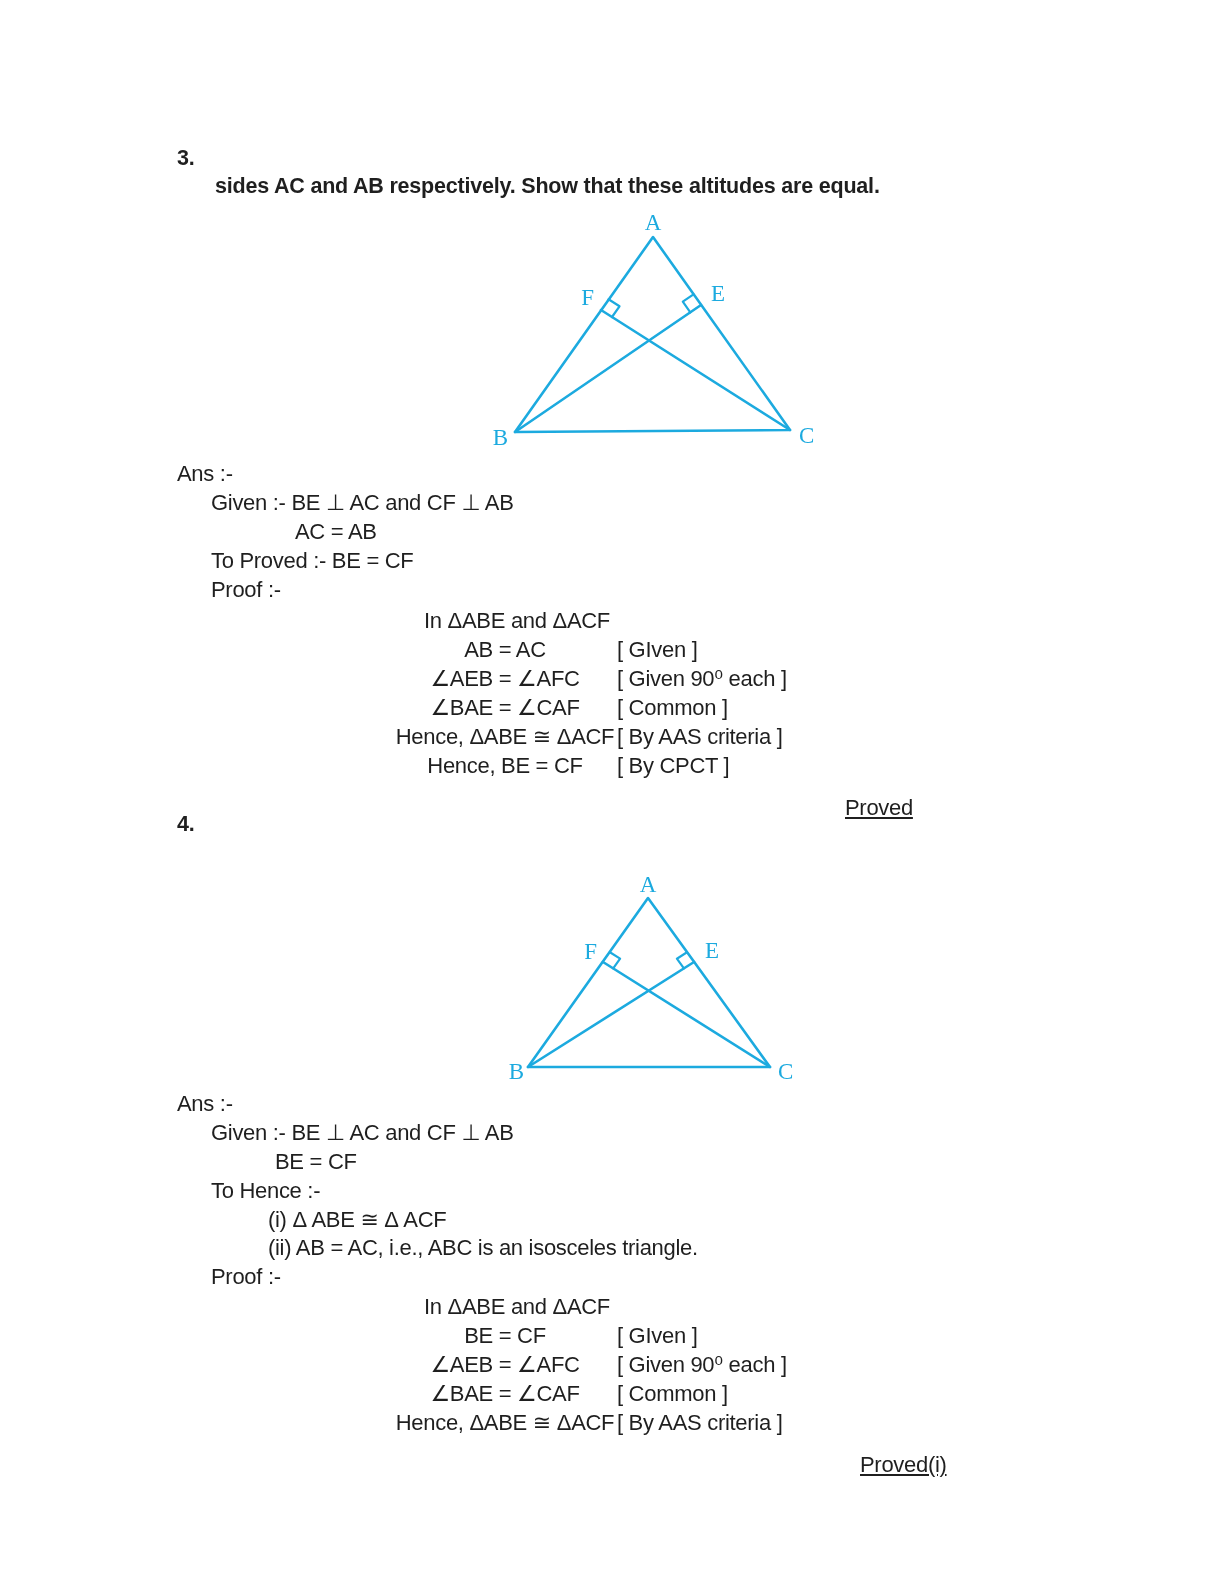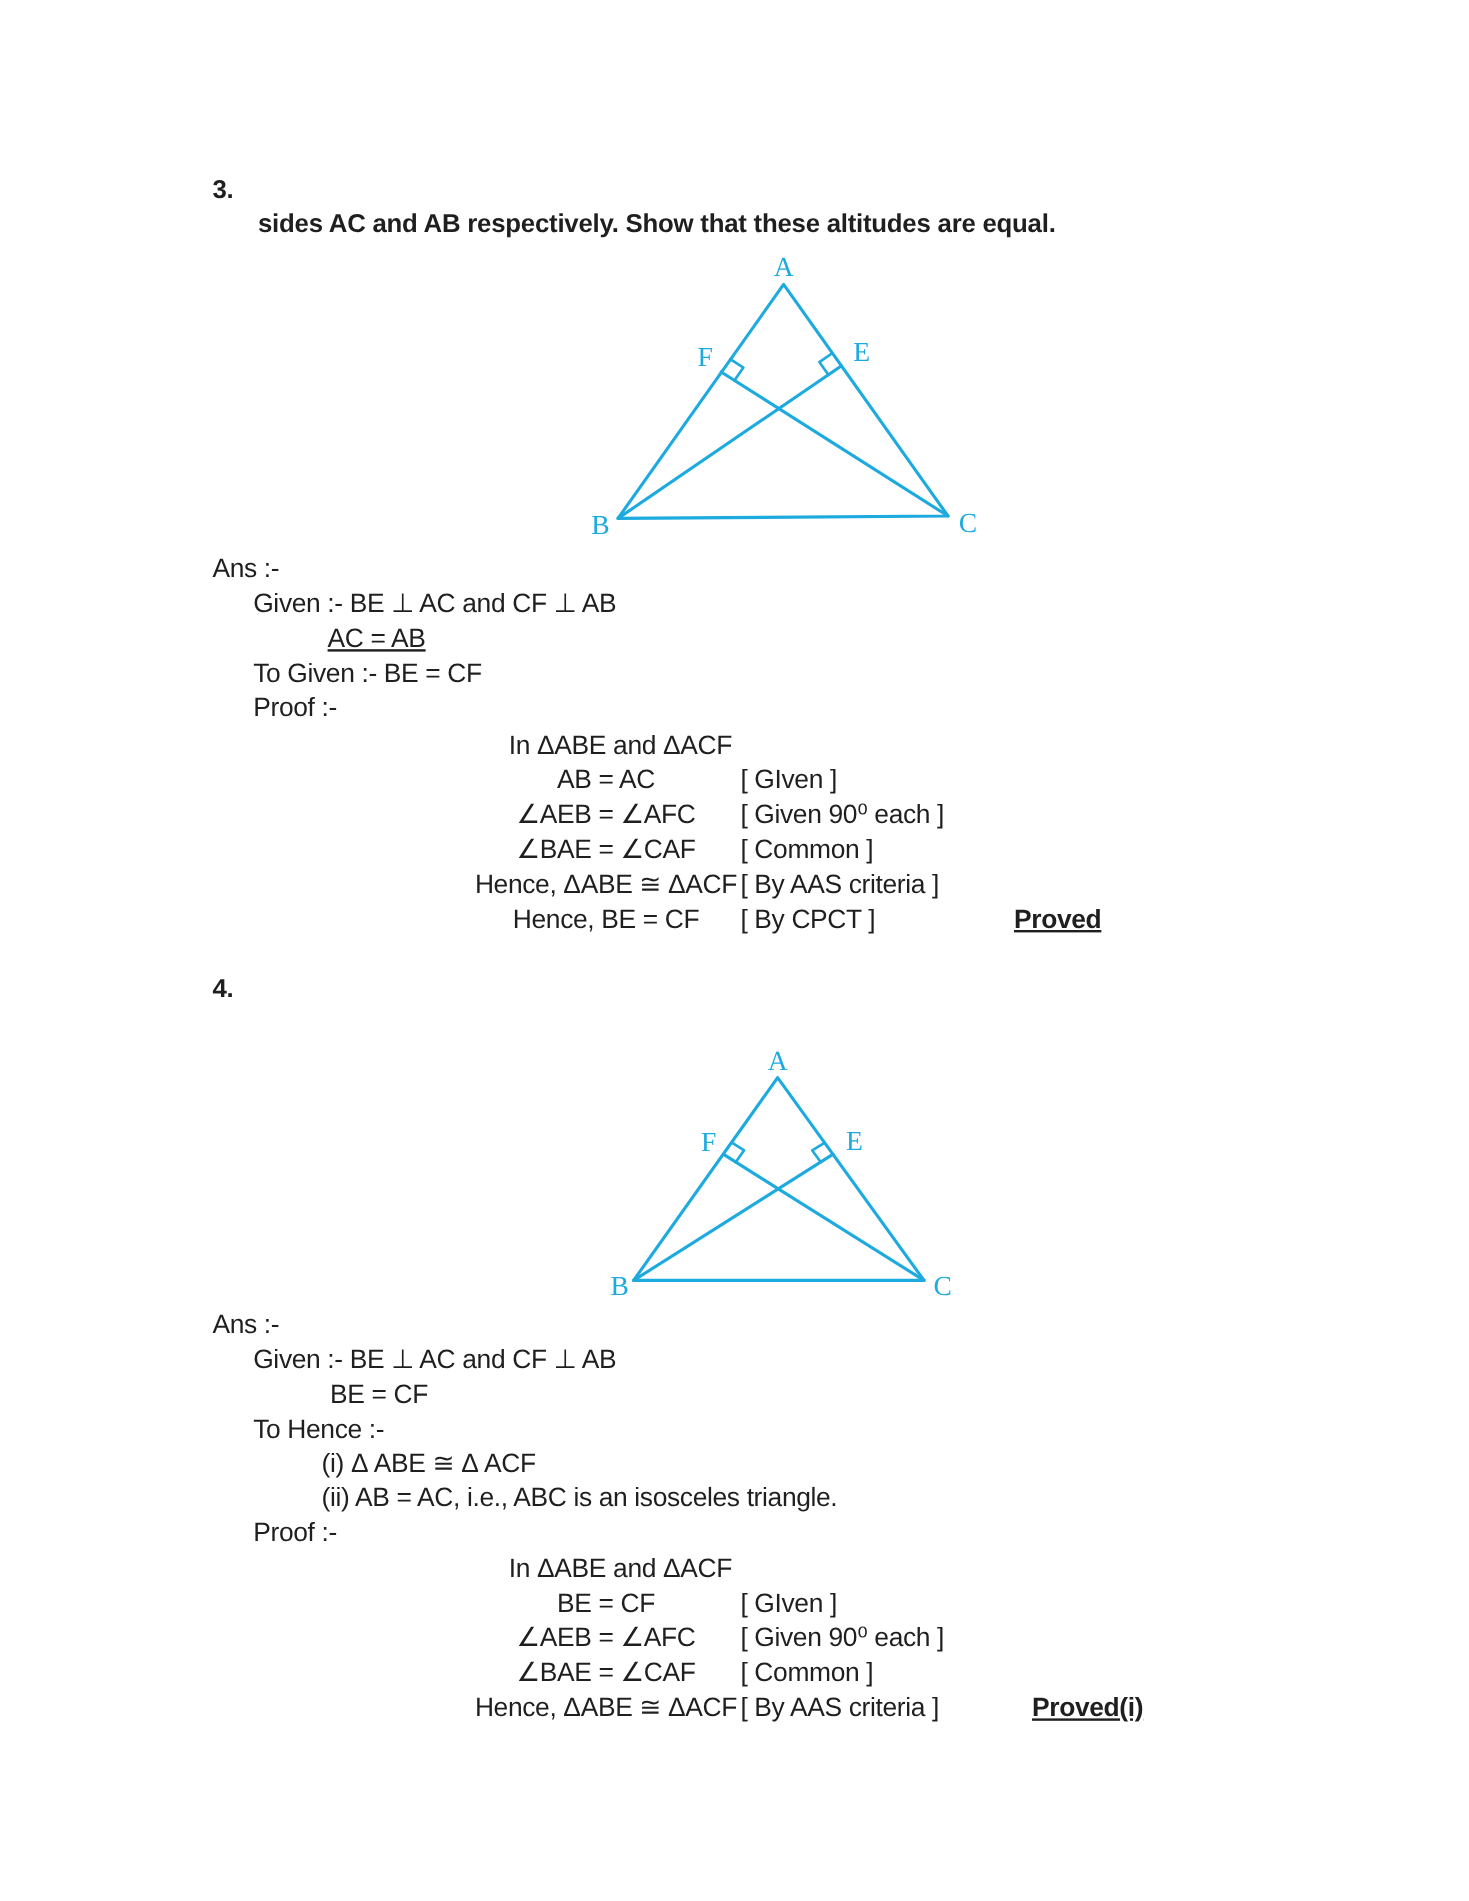--- a/index.html
+++ b/index.html
@@ -5,21 +5,21 @@
   html,body{margin:0;padding:0;background:#e8e8e8;}
   .page{
     position:relative;width:1224px;height:1584px;margin:0 auto;
     background:var(--bg,#ffffff);color:var(--ink,#1f1f1f);
     font-family:"Liberation Sans","DejaVu Sans",sans-serif;overflow:hidden;
   }
   .t{position:absolute;font-size:22px;line-height:29px;letter-spacing:-0.3px;white-space:nowrap;}
   .h{position:absolute;font-weight:700;font-size:21.5px;line-height:28px;letter-spacing:-0.2px;white-space:nowrap;}
   .eq{left:385px;width:240px;text-align:center;}
   .reason{left:617px;}
-  .proved{font-weight:700;text-decoration:underline;}
+  .proved{font-weight:400;text-decoration:underline;margin-top:42px;}
   .diagram{position:absolute;}
   .diagram .ln{stroke:var(--accent,#1caadf);stroke-width:2.6;fill:none;stroke-linejoin:round;stroke-linecap:round;}
   .diagram .ra{stroke-width:2.2;}
   .diagram text{fill:var(--accent,#1caadf);font-family:"Liberation Serif","DejaVu Serif",serif;font-size:23px;}
 </style>
 </head>
 <body>
 
 <div class="page">
 
@@ -34,22 +34,22 @@
     <polyline class="ln ra" points="215.5,92.4 204.8,99.7 212.3,110.3"></polyline>
     <text x="175" y="28" text-anchor="middle">A</text>
     <text x="30" y="243" text-anchor="end">B</text>
     <text x="321" y="241" text-anchor="start">C</text>
     <text x="116" y="103" text-anchor="end">F</text>
     <text x="233" y="99" text-anchor="start">E</text>
   </svg>
 
   <div class="t" style="left:177px;top:459px;">Ans :-</div>
   <div class="t" style="left:211px;top:488px;">Given :- BE ⊥ AC and CF ⊥ AB</div>
-  <div class="t" style="left:273px;top:517px;text-decoration:underline;">AC = AB</div>
-  <div class="t" style="left:211px;top:546px;">To Given :- BE = CF</div>
+  <div class="t" style="left:295px;top:517px;">AC = AB</div>
+  <div class="t" style="left:211px;top:546px;">To Proved :- BE = CF</div>
   <div class="t" style="left:211px;top:575px;">Proof :-</div>
   <div class="t" style="left:424px;top:606px;">In ΔABE and ΔACF</div>
 
   <div class="t eq" style="top:635px;">AB = AC</div>
   <div class="t reason" style="top:635px;">[ GIven ]</div>
   <div class="t eq" style="top:664px;">∠AEB = ∠AFC</div>
   <div class="t reason" style="top:664px;">[ Given 90⁰ each ]</div>
   <div class="t eq" style="top:693px;">∠BAE = ∠CAF</div>
   <div class="t reason" style="top:693px;">[ Common ]</div>
   <div class="t eq" style="top:722px;">Hence, ΔABE ≅ ΔACF</div>

